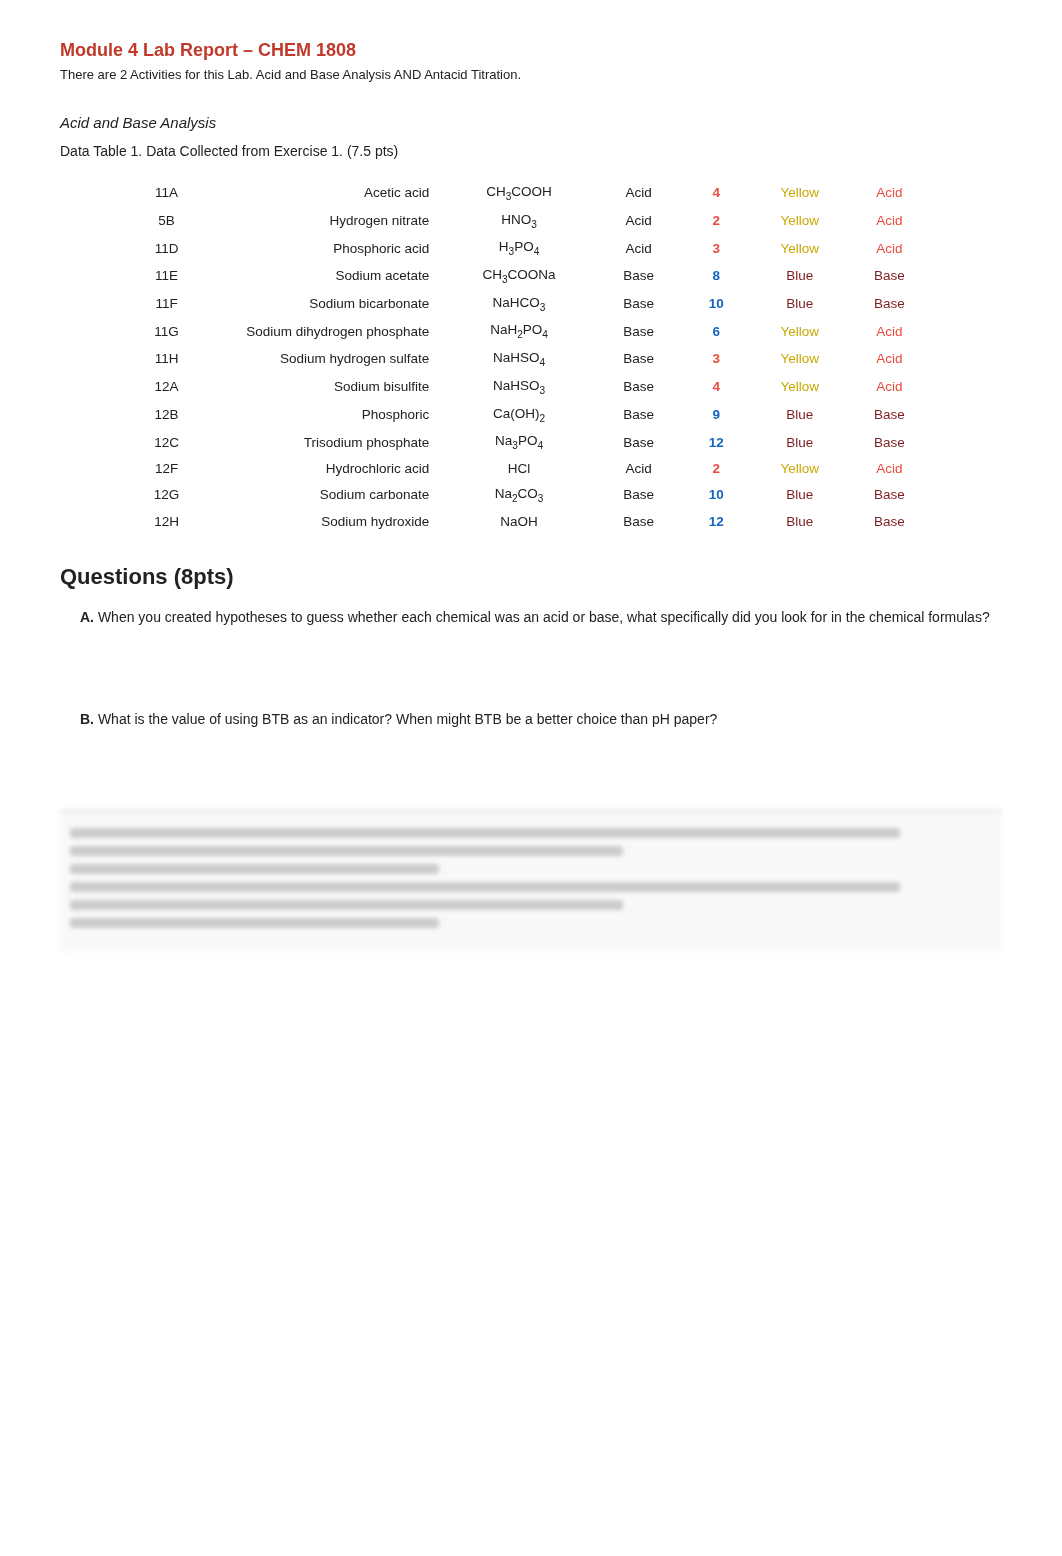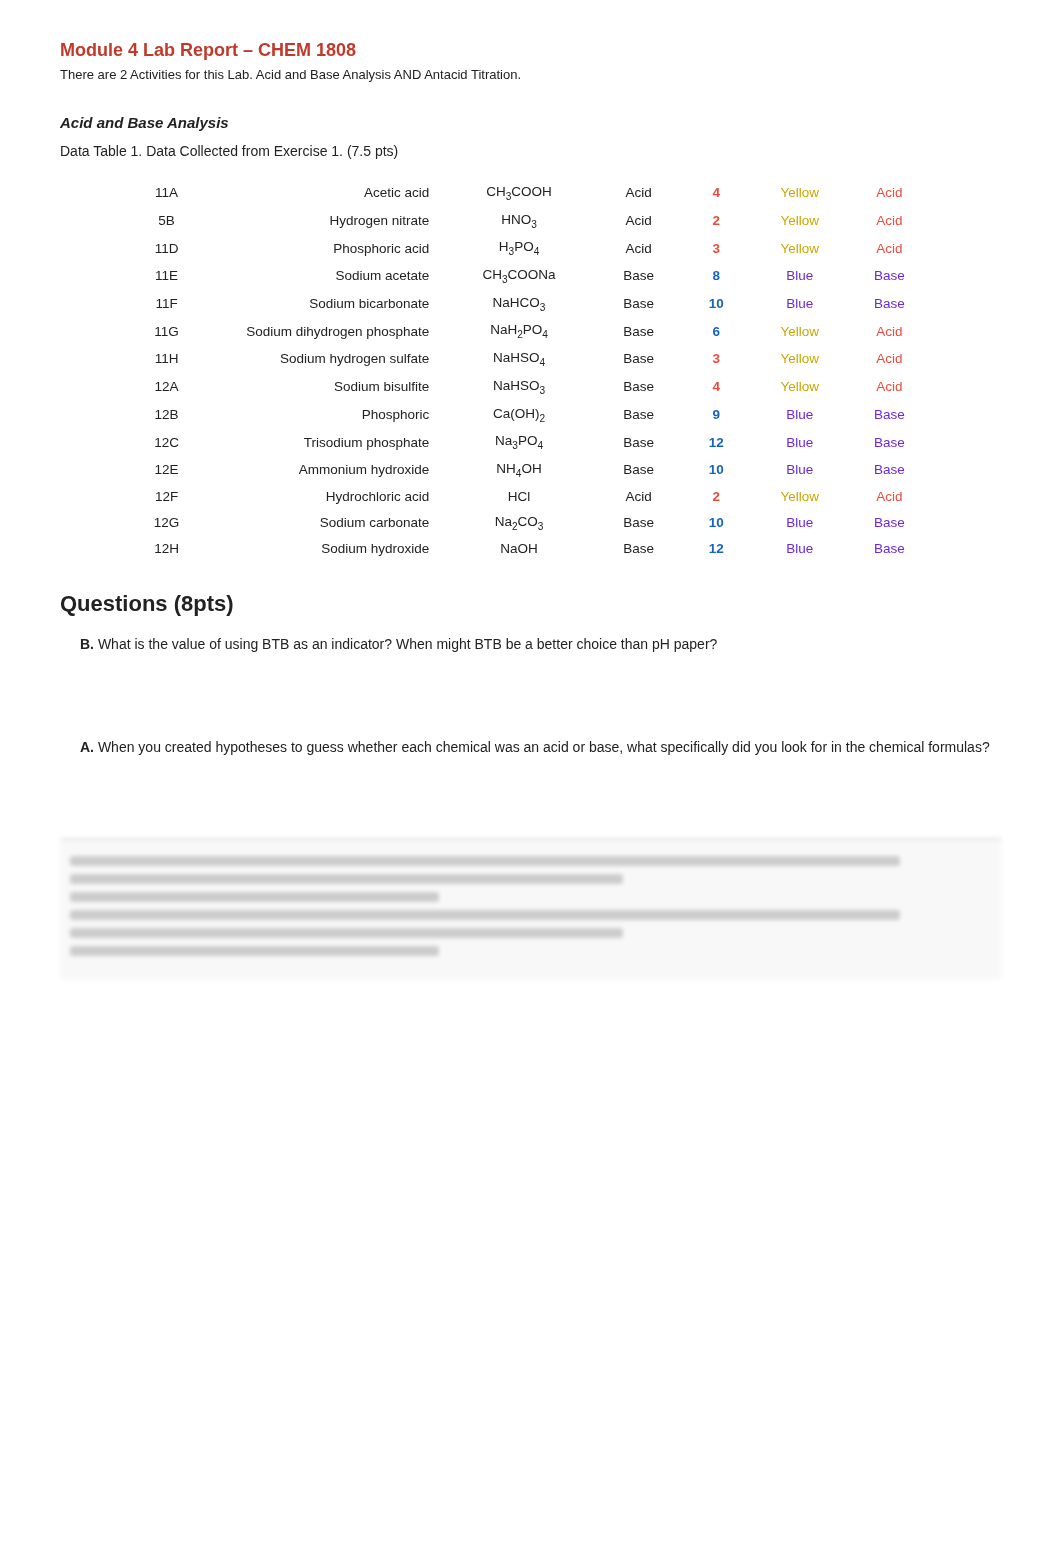--- a/index.html
+++ b/index.html
@@ -17,21 +17,21 @@
       font-size: 18px;
       font-weight: bold;
       margin-bottom: 6px;
     }
     .subtitle {
       font-size: 13px;
       margin-bottom: 32px;
     }
     .section-title {
       font-style: italic;
-      font-weight: bold;
+      font-weight: normal;
       font-size: 15px;
       margin-bottom: 12px;
     }
     .data-table-label {
       font-weight: bold;
       font-size: 14px;
       margin-bottom: 20px;
     }
     .data-table-label span {
       font-weight: normal;
@@ -49,21 +49,21 @@
     }
     .col-id { width: 60px; }
     .col-name { width: 200px; text-align: right; }
     .col-formula { width: 130px; }
     .col-type { width: 70px; }
     .col-ph { width: 60px; }
     .col-color { width: 80px; }
     .col-result { width: 70px; }
 
     .color-yellow { color: #c8a800; }
-    .color-blue { color: #6d28d9; }
+    .color-blue { color: #7f1d1d; }
     .color-acid-red { color: #e74c3c; }
 
     .questions-title {
       font-size: 22px;
       font-weight: bold;
       margin-top: 24px;
       margin-bottom: 16px;
     }
     .question-item {
       font-size: 14px;
@@ -194,29 +194,20 @@
       <tr>
         <td class="col-id">12C</td>
         <td class="col-name">Trisodium phosphate</td>
         <td class="col-formula">Na<sub>3</sub>PO<sub>4</sub></td>
         <td class="col-type">Base</td>
         <td class="col-ph" style="color: rgb(21, 101, 192); font-weight: bold;">12</td>
         <td class="col-color color-blue">Blue</td>
         <td class="col-result color-blue">Base</td>
       </tr>
       <tr>
-        <td class="col-id">12E</td>
-        <td class="col-name">Ammonium hydroxide</td>
-        <td class="col-formula">NH<sub>4</sub>OH</td>
-        <td class="col-type">Base</td>
-        <td class="col-ph" style="color: rgb(21, 101, 192); font-weight: bold;">10</td>
-        <td class="col-color color-blue">Blue</td>
-        <td class="col-result color-blue">Base</td>
-      </tr>
-      <tr>
         <td class="col-id">12F</td>
         <td class="col-name">Hydrochloric acid</td>
         <td class="col-formula">HCl</td>
         <td class="col-type">Acid</td>
         <td class="col-ph" style="color: rgb(231, 76, 60); font-weight: bold;">2</td>
         <td class="col-color color-yellow">Yellow</td>
         <td class="col-result color-acid-red">Acid</td>
       </tr>
       <tr>
         <td class="col-id">12G</td>
@@ -236,24 +227,24 @@
         <td class="col-color color-blue">Blue</td>
         <td class="col-result color-blue">Base</td>
       </tr>
     </tbody>
 </table>
 
 <div class="questions-title">Questions (8pts)</div>
 
 <div id="questions-list">
 <div class="question-item">
-      <p><strong>B.</strong>  What is the value of using BTB as an indicator? When might BTB be a better choice than pH paper?</p>
+      <p><strong>A.</strong>  When you created hypotheses to guess whether each chemical was an acid or base, what specifically did you look for in the chemical formulas?</p>
     </div>
     <div class="question-item">
-      <p><strong>A.</strong>  When you created hypotheses to guess whether each chemical was an acid or base, what specifically did you look for in the chemical formulas?</p>
+      <p><strong>B.</strong>  What is the value of using BTB as an indicator? When might BTB be a better choice than pH paper?</p>
     </div>
   </div>
 
 <div class="blurred-section">
   <div class="blurred-line long"></div>
   <div class="blurred-line medium"></div>
   <div class="blurred-line short"></div>
   <div class="blurred-line long"></div>
   <div class="blurred-line medium"></div>
   <div class="blurred-line short"></div>

